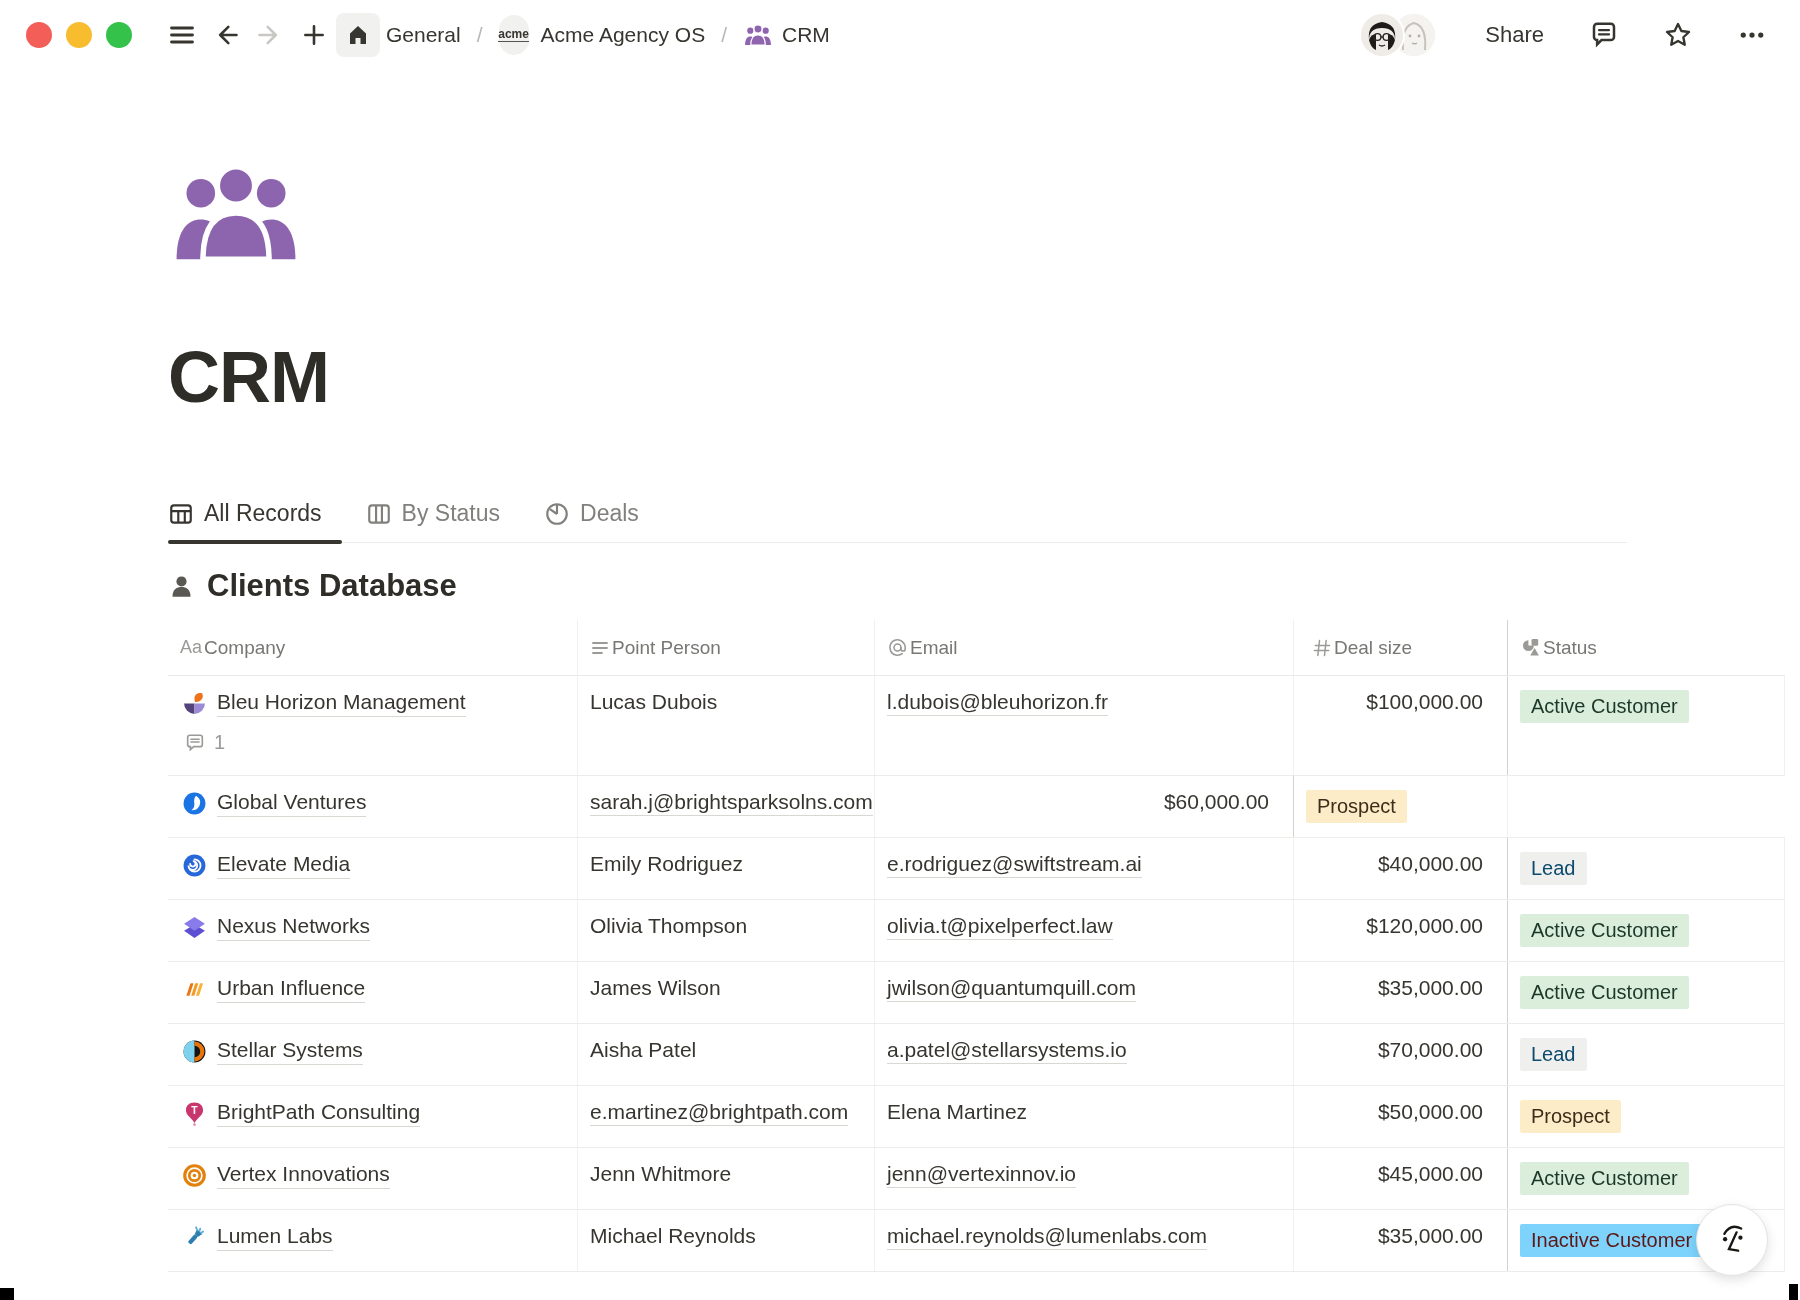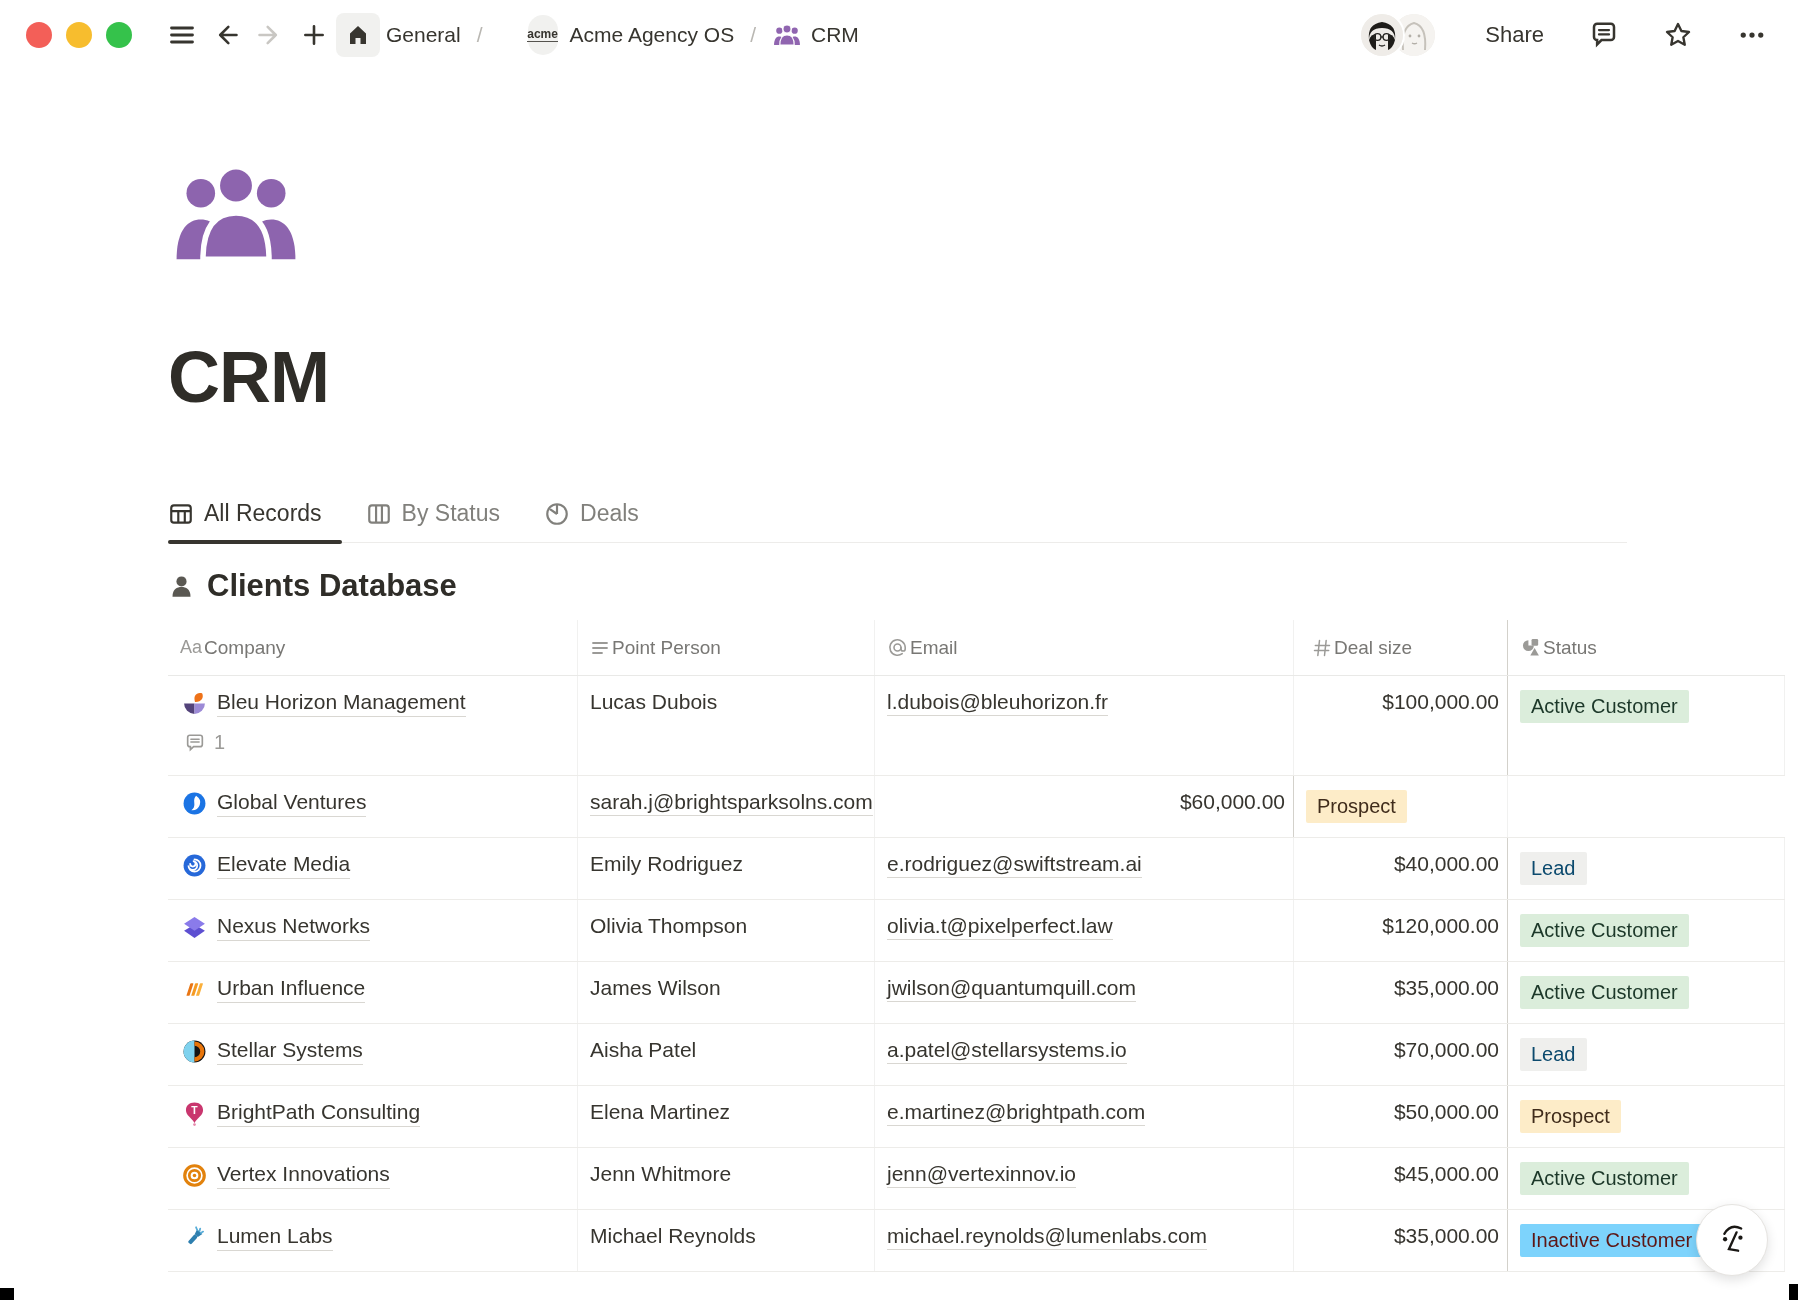--- a/index.html
+++ b/index.html
@@ -14,21 +14,21 @@
   .tl.red{background:#F35F58;} .tl.yellow{background:#F7BD2E;} .tl.green{background:#35C24B;}
   .tb-btn { display:flex; align-items:center; justify-content:center;
             width:44px; height:44px; border-radius:8px; cursor:pointer; flex:0 0 auto; }
   .tb-btn svg { display:block; }
   .home-chip { background:#F1F1EF; }
   .crumbs { display:flex; align-items:center; gap:12px; margin-left:6px;
             font-size:21px; white-space:nowrap; }
   .crumb { cursor:pointer; }
   .crumb-sep { color:#B9B7B2; margin:0 4px; }
   .acme-chip { background:#F1F1EF; border-radius:16px; width:30px; height:40px;
-               display:flex; align-items:center; justify-content:center;margin-left:29px; }
+               display:flex; align-items:center; justify-content:center; }
   .acme-chip span { font-size:12px; font-weight:bold; border-bottom:1.5px solid #55534E; line-height:1.1; }
   .crumb-page { display:flex; align-items:center; gap:9px; }
   .tb-right { margin-left:auto; display:flex; align-items:center; gap:30px;text-align:right; }
   .avatars { display:flex; margin-right:10px; }
   .avatar { width:46px; height:46px; border-radius:50%; border:2px solid #fff; overflow:hidden; background:#F0EEEA; }
   .avatar + .avatar { margin-left:-14px; z-index:0; }
   .avatar:first-child { z-index:1; }
   .share { font-size:22px; padding:4px 8px; border-radius:6px; cursor:pointer; }
 
   
@@ -58,21 +58,21 @@
   .hcell:last-child { border-right:none; }
   .hcell.pre-status { border-right:1px solid #D3D1CB; }
   .hcell.h-deal { padding-left:18px; }
   .hcell .aa { font-size:18px; color:#9B9A97; }
 
   .trow { min-height:62px; border-bottom:1px solid #EDECE9; }
   .trow.tall { height:100px; }
   .cell { padding:14px 12px 10px 12px; font-size:21px;
           border-right:1px solid rgba(55,53,47,0.07); }
   .cell-status { border-right:1px solid rgba(55,53,47,0.07); }
-  .cell-deal { border-right:1px solid #D3D1CB; text-align:right; padding-right:8px; }
+  .cell-deal { border-right:1px solid #D3D1CB; text-align:right; padding-right:24px; }
   .cell-company { padding-left:14px; }
   .company-line { display:flex; align-items:center; gap:10px; }
   .logo { width:25px; height:25px; flex:0 0 auto; display:flex; }
   .logo svg { width:25px; height:25px; }
   .company-name { font-weight:500; border-bottom:1.5px solid #D9D7D2; padding-bottom:2px;
                   cursor:pointer; white-space:nowrap; }
   .comment-line { display:flex; align-items:center; gap:8px; margin:14px 0 0 2px;
                   color:#9B9A97; font-size:20px; cursor:pointer; }
   .email { border-bottom:1.5px solid #D9D7D2; padding-bottom:2px; cursor:pointer; }
   .cell-person, .cell-email, .cell-deal { cursor:pointer; }
@@ -414,22 +414,22 @@
                 <svg viewBox="0 0 24 24">
                   <path d="M12 1.5 C17.2 1.5 20.2 4.6 20.2 8.8 C20.2 13.8 14.8 15.8 12 21 C9.2 15.8 3.8 13.8 3.8 8.8 C3.8 4.6 6.8 1.5 12 1.5 Z" fill="#C9366E"></path>
                   <circle cx="12" cy="22.6" r="1.3" fill="#E58BAD"></circle>
                   <text x="12" y="12.6" text-anchor="middle" font-size="10" font-weight="bold" fill="#fff" font-family="Liberation Sans, sans-serif">T</text>
                 </svg>
               </span>
         <span class="company-name">BrightPath Consulting</span>
       </div>
 
     </div>
+    <div class="cell cell-email"><span class="email">e.martinez@brightpath.com</span></div>
     <div class="cell cell-person">Elena Martinez</div>
-    <div class="cell cell-email"><span class="email">e.martinez@brightpath.com</span></div>
     <div class="cell cell-deal">$50,000.00</div>
     <div class="cell cell-status"><span class="badge badge-yellow">Prospect</span></div>
   </div>
         <div class="trow">
     <div class="cell cell-company">
       <div class="company-line">
         <span class="logo">
                 <svg viewBox="0 0 24 24">
                   <circle cx="12" cy="12" r="9.4" fill="none" stroke="#E2820D" stroke-width="3"></circle>
                   <circle cx="12" cy="12" r="5" fill="none" stroke="#E2820D" stroke-width="2.6"></circle>

